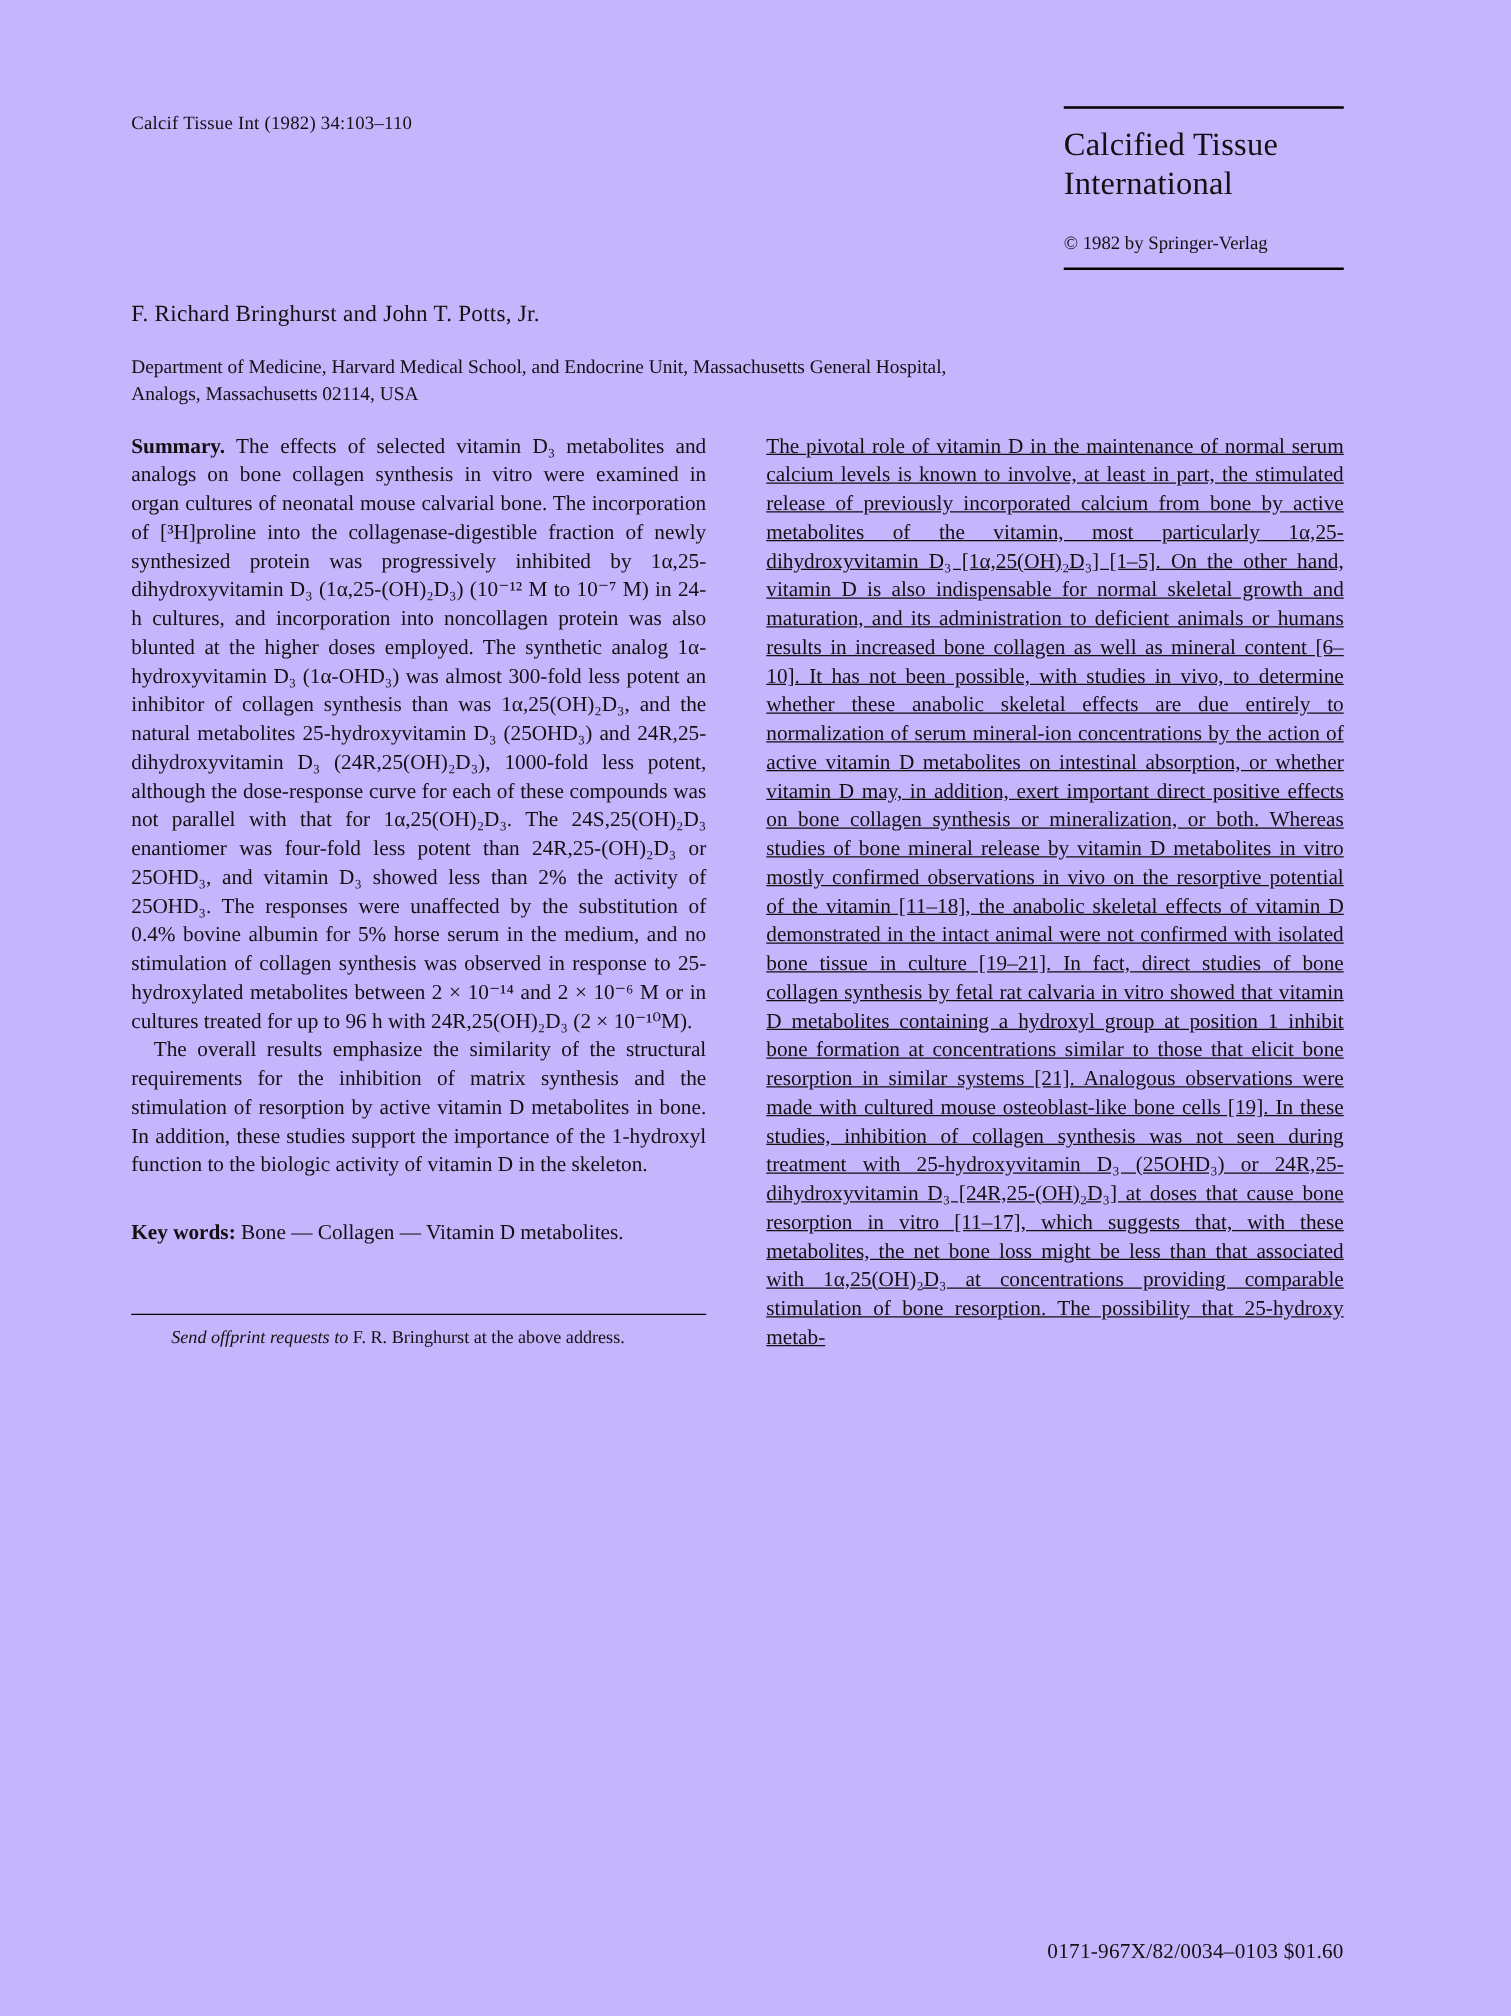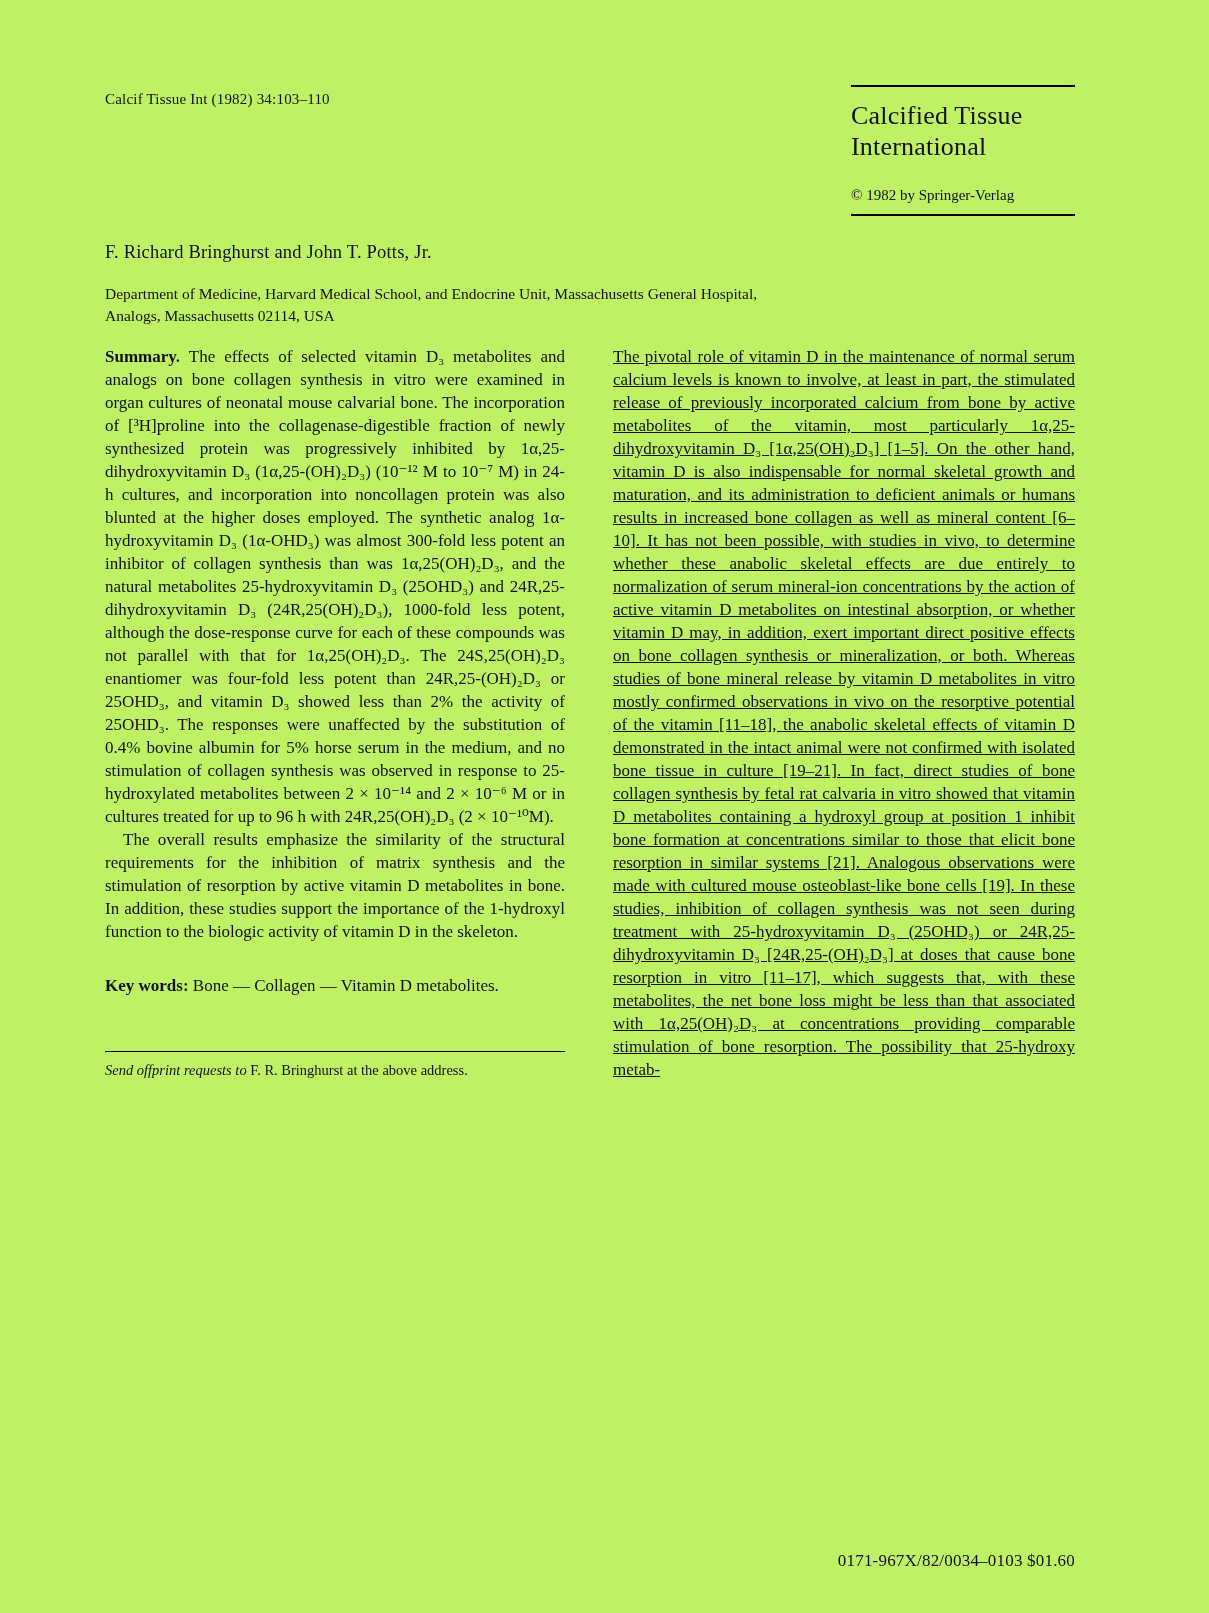--- a/index.html
+++ b/index.html
@@ -1,20 +1,20 @@
 <!DOCTYPE html>
 <html><head>
 <meta charset="utf-8">
 <style>
   html, body { margin: 0; padding: 0; background: #e9e9e9; }
   .page {
     width: 1209px;
     height: 1613px;
     margin: 0 auto;
-    background: #bef264;
+    background: #c4b5fd;
     box-sizing: border-box;
     padding: 85px 134px 40px 105px;
     position: relative;
     font-family: "Liberation Serif", "DejaVu Serif", serif;
     color: #111111;
   }
   
   .header-row {
     display: flex;
     justify-content: space-between;
@@ -101,20 +101,21 @@
     padding-top: 12px;
   }
   .footnote-rule {
     border: none;
     border-top: 1.5px solid #000;
     margin: 0 0 9px 0;
   }
   .footnote-text {
     font-size: 14.5px;
     line-height: 1.35;
+    margin-left: 32px;
   }
   
   .footer-code {
     position: absolute;
     right: 134px;
     bottom: 42px;
     font-size: 17px;
     letter-spacing: 0.2px;
   }
 </style>

